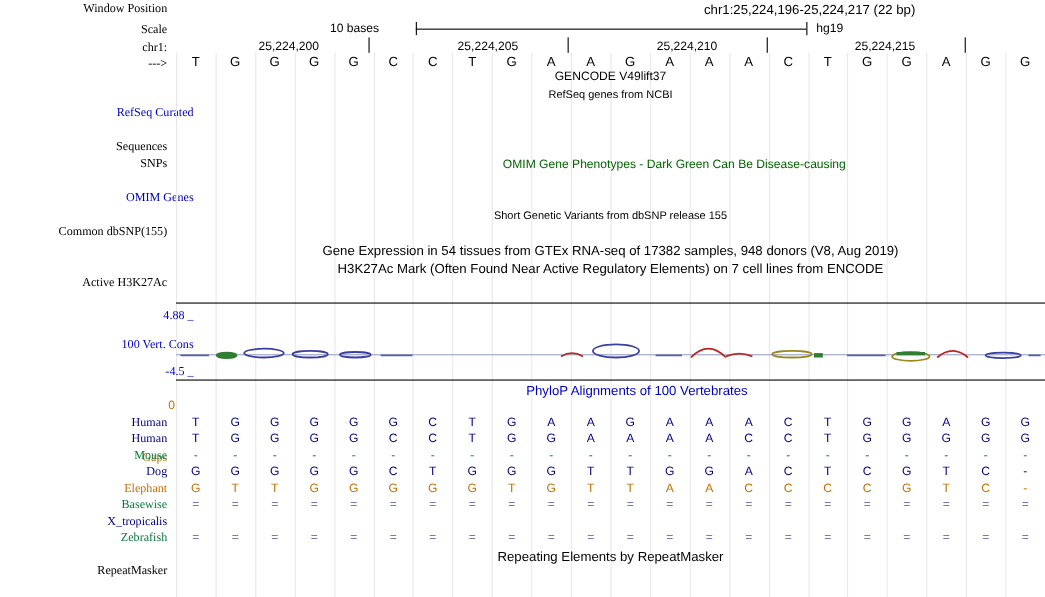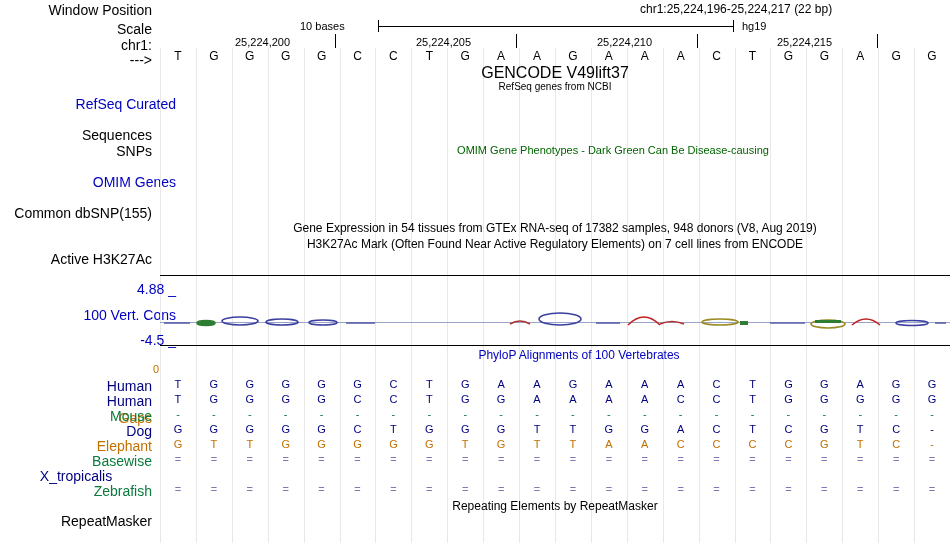--- a/index.html
+++ b/index.html
@@ -17,22 +17,23 @@
     overflow: hidden;
   }
   #browser {
     position: relative;
     width: 950px;
     height: 543px;
   }
   .lbl {
     position: absolute;
     text-align: right;
-    font-size: 14px;
+    font-size: 11px;
     white-space: nowrap;
+    font-family: Liberation Serif, serif;
   }
   .ctr {
     position: absolute;
     text-align: center;
     white-space: nowrap;
   }
   
   .gridline {
     position: absolute;
     top: 48px;
@@ -165,23 +166,24 @@
       <div class="basecell" style="left: 502.682px;">A</div>
       <div class="basecell" style="left: 538.591px;">C</div>
       <div class="basecell" style="left: 574.5px;">T</div>
       <div class="basecell" style="left: 610.409px;">G</div>
       <div class="basecell" style="left: 646.318px;">G</div>
       <div class="basecell" style="left: 682.227px;">A</div>
       <div class="basecell" style="left: 718.136px;">G</div>
       <div class="basecell" style="left: 754.045px;">G</div>
     </div>
 
-  <div class="ctr" style="left:160px;top:64px;width:790px;font-size:16px;">GENCODE V49lift37</div>
+  <div class="ctr" style="left:160px;top:64px;width:790px;font-size:11px;">GENCODE V49lift37</div>
   <div class="ctr" style="left:160px;top:81px;width:790px;font-size:10px;">RefSeq genes from NCBI</div>
   <div class="ctr green" style="left:160px;top:144px;width:906px;font-size:11px;">OMIM Gene Phenotypes - Dark Green Can Be Disease-causing</div>
+  <div class="ctr" style="left:160px;top:191px;width:790px;font-size:10px;">Short Genetic Variants from dbSNP release 155</div>
   <div class="ctr" style="left:160px;top:221px;width:790px;font-size:12px;">Gene Expression in 54 tissues from GTEx RNA-seq of 17382 samples, 948 donors (V8, Aug 2019)</div>
   <div class="ctr" style="left:160px;top:237px;width:790px;font-size:12px;">H3K27Ac Mark (Often Found Near Active Regulatory Elements) on 7 cell lines from ENCODE</div>
 
   <div class="hr" style="left:160px;top:275px;width:790px;"></div>
   <div class="lbl blue" style="left:60px;top:281px;width:92px;">4.88 _</div>
   <div class="lbl blue" style="left:60px;top:332px;width:92px;">-4.5 _</div>
   <div class="hr" style="left:160px;top:345px;width:790px;background:#000;"></div>
 
   <div class="consline" style="top:322px;"></div>
   <svg width="790" height="34" style="position:absolute;left:160px;top:306px;">
@@ -356,21 +358,21 @@
         <div class="smallcell" style="left: 466.773px; color: rgb(122, 122, 176);">=</div>
         <div class="smallcell" style="left: 502.682px; color: rgb(122, 122, 176);">=</div>
         <div class="smallcell" style="left: 538.591px; color: rgb(122, 122, 176);">=</div>
         <div class="smallcell" style="left: 574.5px; color: rgb(122, 122, 176);">=</div>
         <div class="smallcell" style="left: 610.409px; color: rgb(122, 122, 176);">=</div>
         <div class="smallcell" style="left: 646.318px; color: rgb(122, 122, 176);">=</div>
         <div class="smallcell" style="left: 682.227px; color: rgb(122, 122, 176);">=</div>
         <div class="smallcell" style="left: 718.136px; color: rgb(122, 122, 176);">=</div>
         <div class="smallcell" style="left: 754.045px; color: rgb(122, 122, 176);">=</div>
       </div>
-      <div class="lbl" style="left: 0px; top: 468px; width: 152px; color: rgb(0, 0, 128); text-align: center;">X_tropicalis</div>
+      <div class="lbl" style="left: 0px; top: 468px; width: 152px; color: rgb(0, 0, 128);">X_tropicalis</div>
       <div class="baserow" style="top: 468px;"></div>
       <div class="lbl" style="left: 0px; top: 483px; width: 152px; color: rgb(10, 122, 60);">Zebrafish</div>
       <div class="baserow" style="top: 483px;">
         <div class="smallcell" style="left: -0.0454545px; color: rgb(122, 122, 176);">=</div>
         <div class="smallcell" style="left: 35.8636px; color: rgb(122, 122, 176);">=</div>
         <div class="smallcell" style="left: 71.7727px; color: rgb(122, 122, 176);">=</div>
         <div class="smallcell" style="left: 107.682px; color: rgb(122, 122, 176);">=</div>
         <div class="smallcell" style="left: 143.591px; color: rgb(122, 122, 176);">=</div>
         <div class="smallcell" style="left: 179.5px; color: rgb(122, 122, 176);">=</div>
         <div class="smallcell" style="left: 215.409px; color: rgb(122, 122, 176);">=</div>

